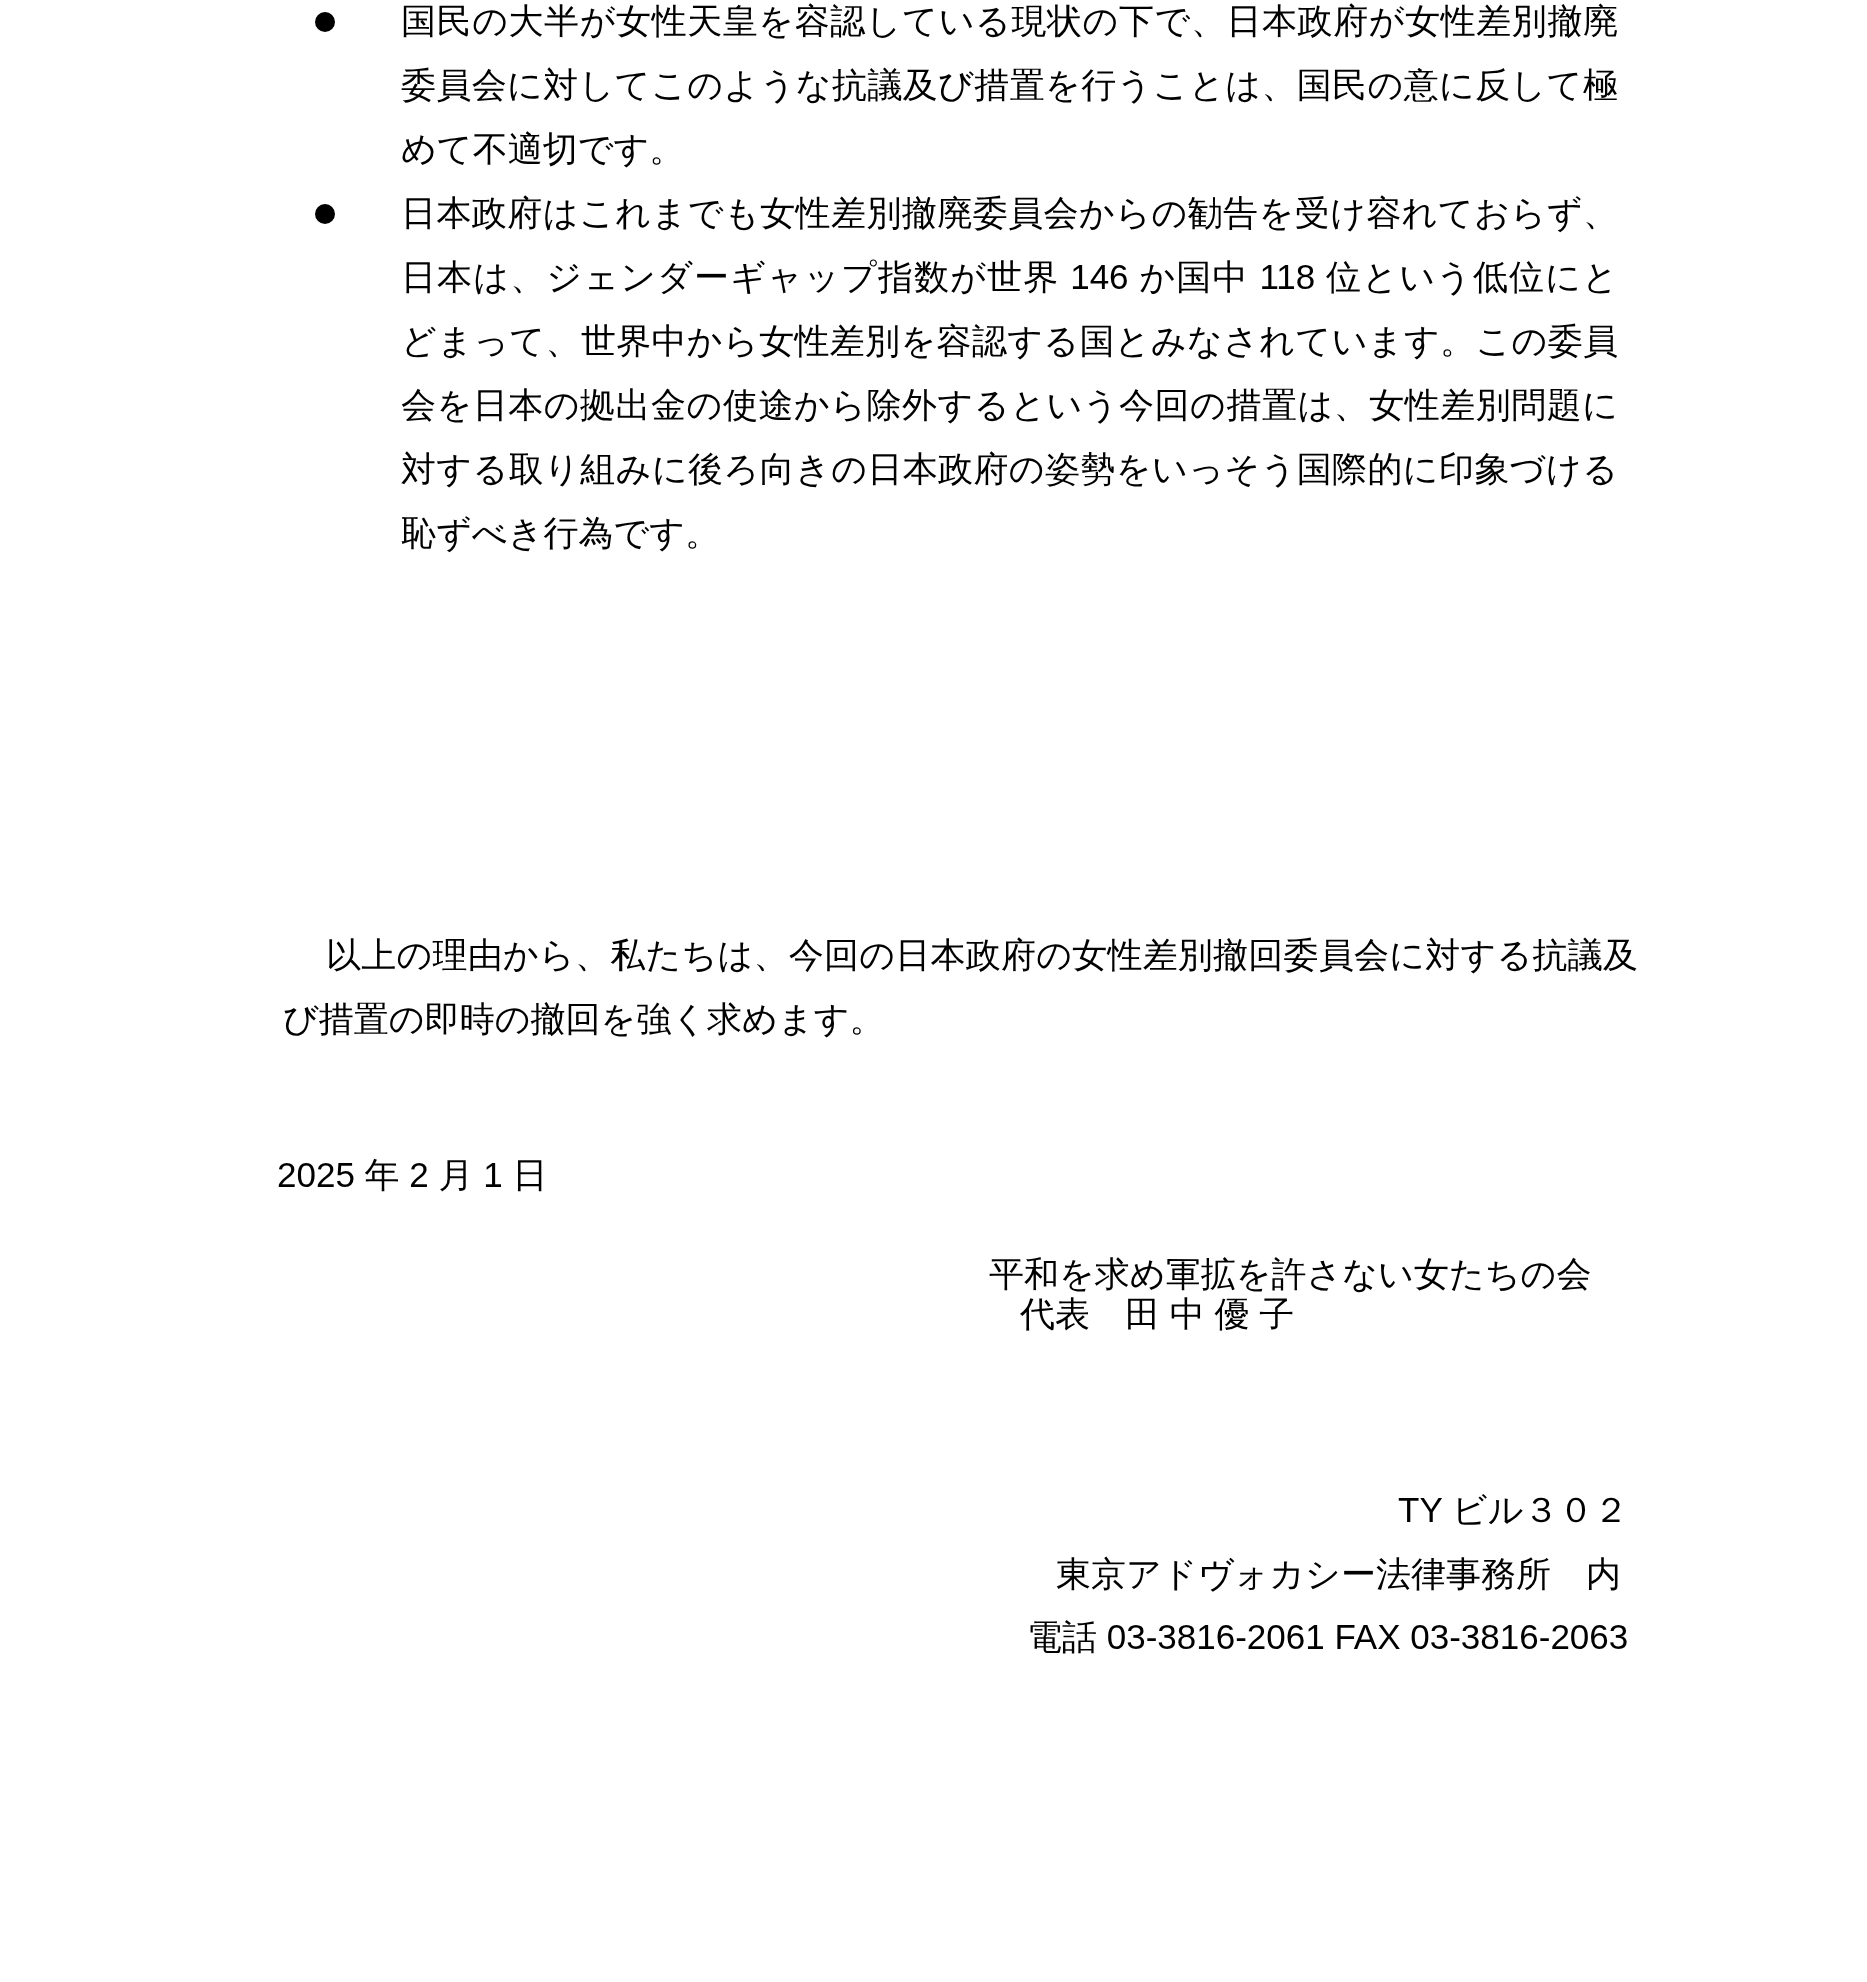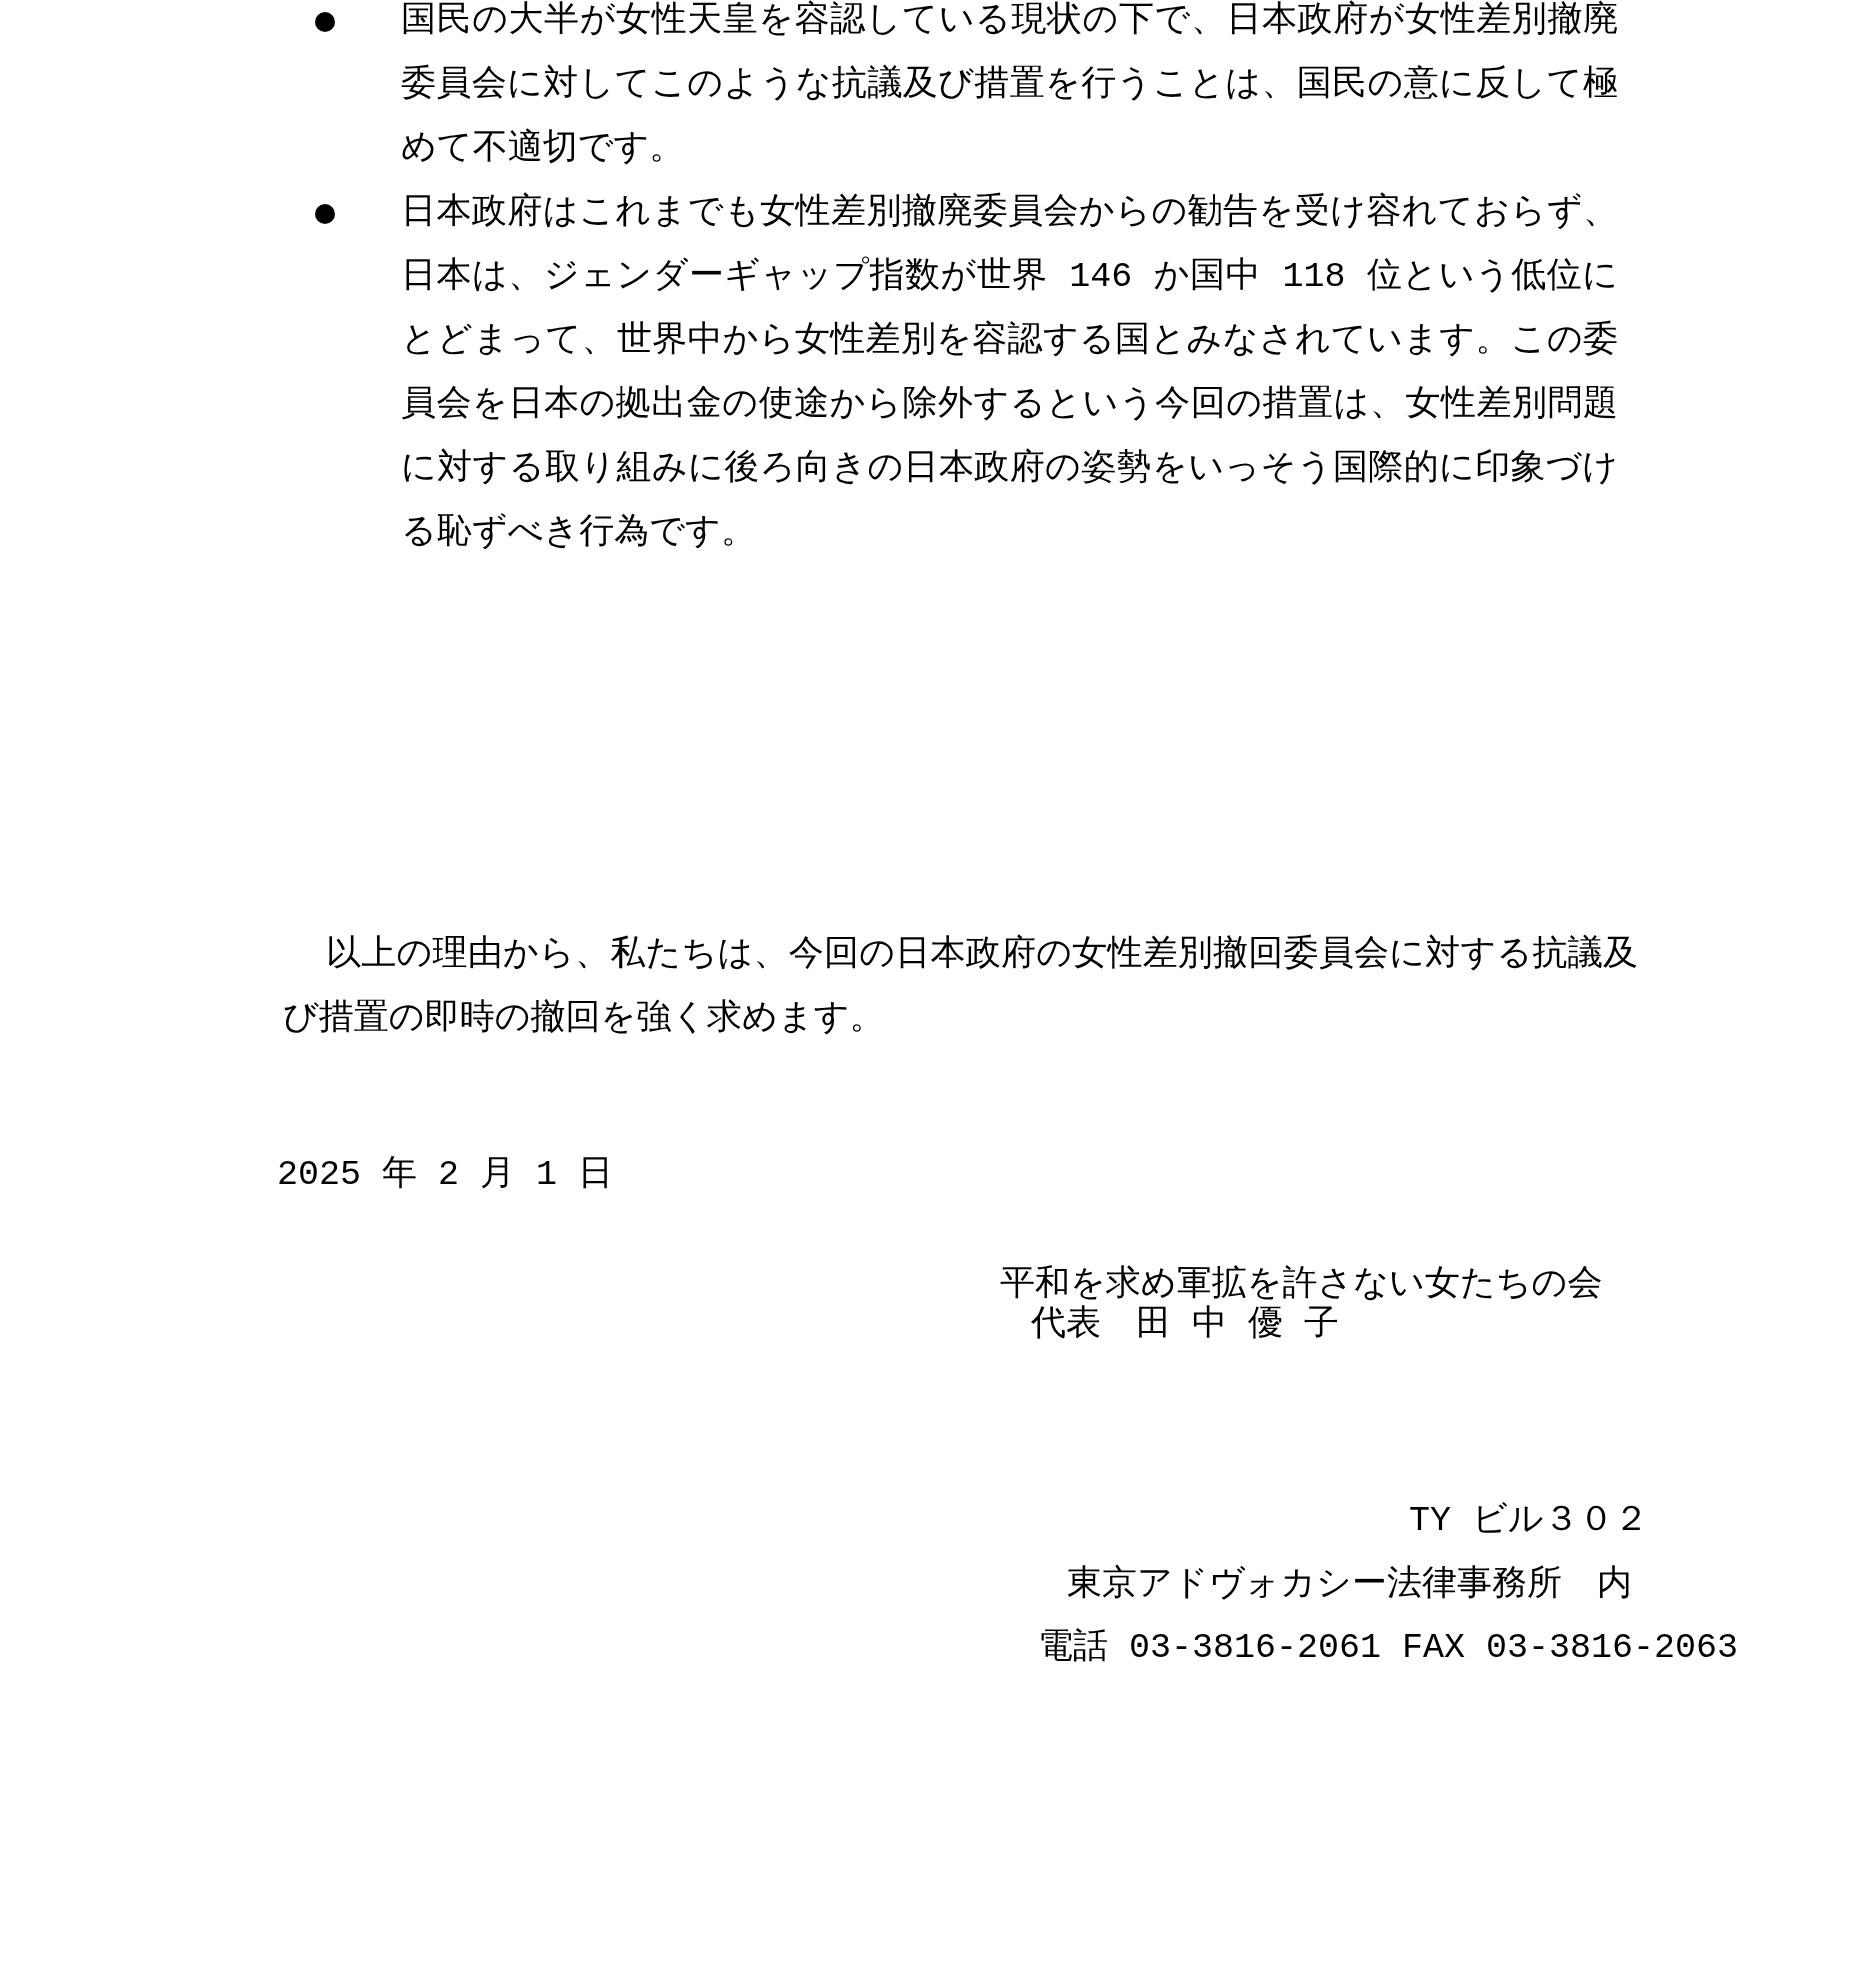--- a/index.html
+++ b/index.html
@@ -6,21 +6,21 @@
     margin: 0;
     padding: 0;
     background: #ffffff;
   }
   .page {
     position: relative;
     width: 1867px;
     height: 1983px;
     background: #ffffff;
     color: #000000;
-    font-family: Liberation Mono, monospace;
+    font-family: Liberation Sans, sans-serif;
     font-size: 35px;
     overflow: hidden;
   }
   
   .bullets {
     position: absolute;
     top: -11px;
     left: 401px;
     width: 1217px;
   }
@@ -57,21 +57,21 @@
     position: absolute;
     top: 1146px;
     left: 269px;
     margin: 8px;
     line-height: 1.2;
     white-space: pre;
   }
   
   .sig {
     position: absolute;
-    margin: 16px;
+    margin: 5px;
     line-height: 1.2;
     white-space: pre;
   }
   .sig-org   { top: 1248px; left: 984px; }
   .sig-rep   { top: 1288px; left: 1015px; }
   .sig-addr1 { top: 1419px; left: 931px; }
   .sig-addr2 { top: 1484px; left: 1393px; }
   .sig-addr3 { top: 1548px; left: 1051px; }
   .sig-phone { top: 1611px; left: 1022px; text-align: center; }
 </style>

